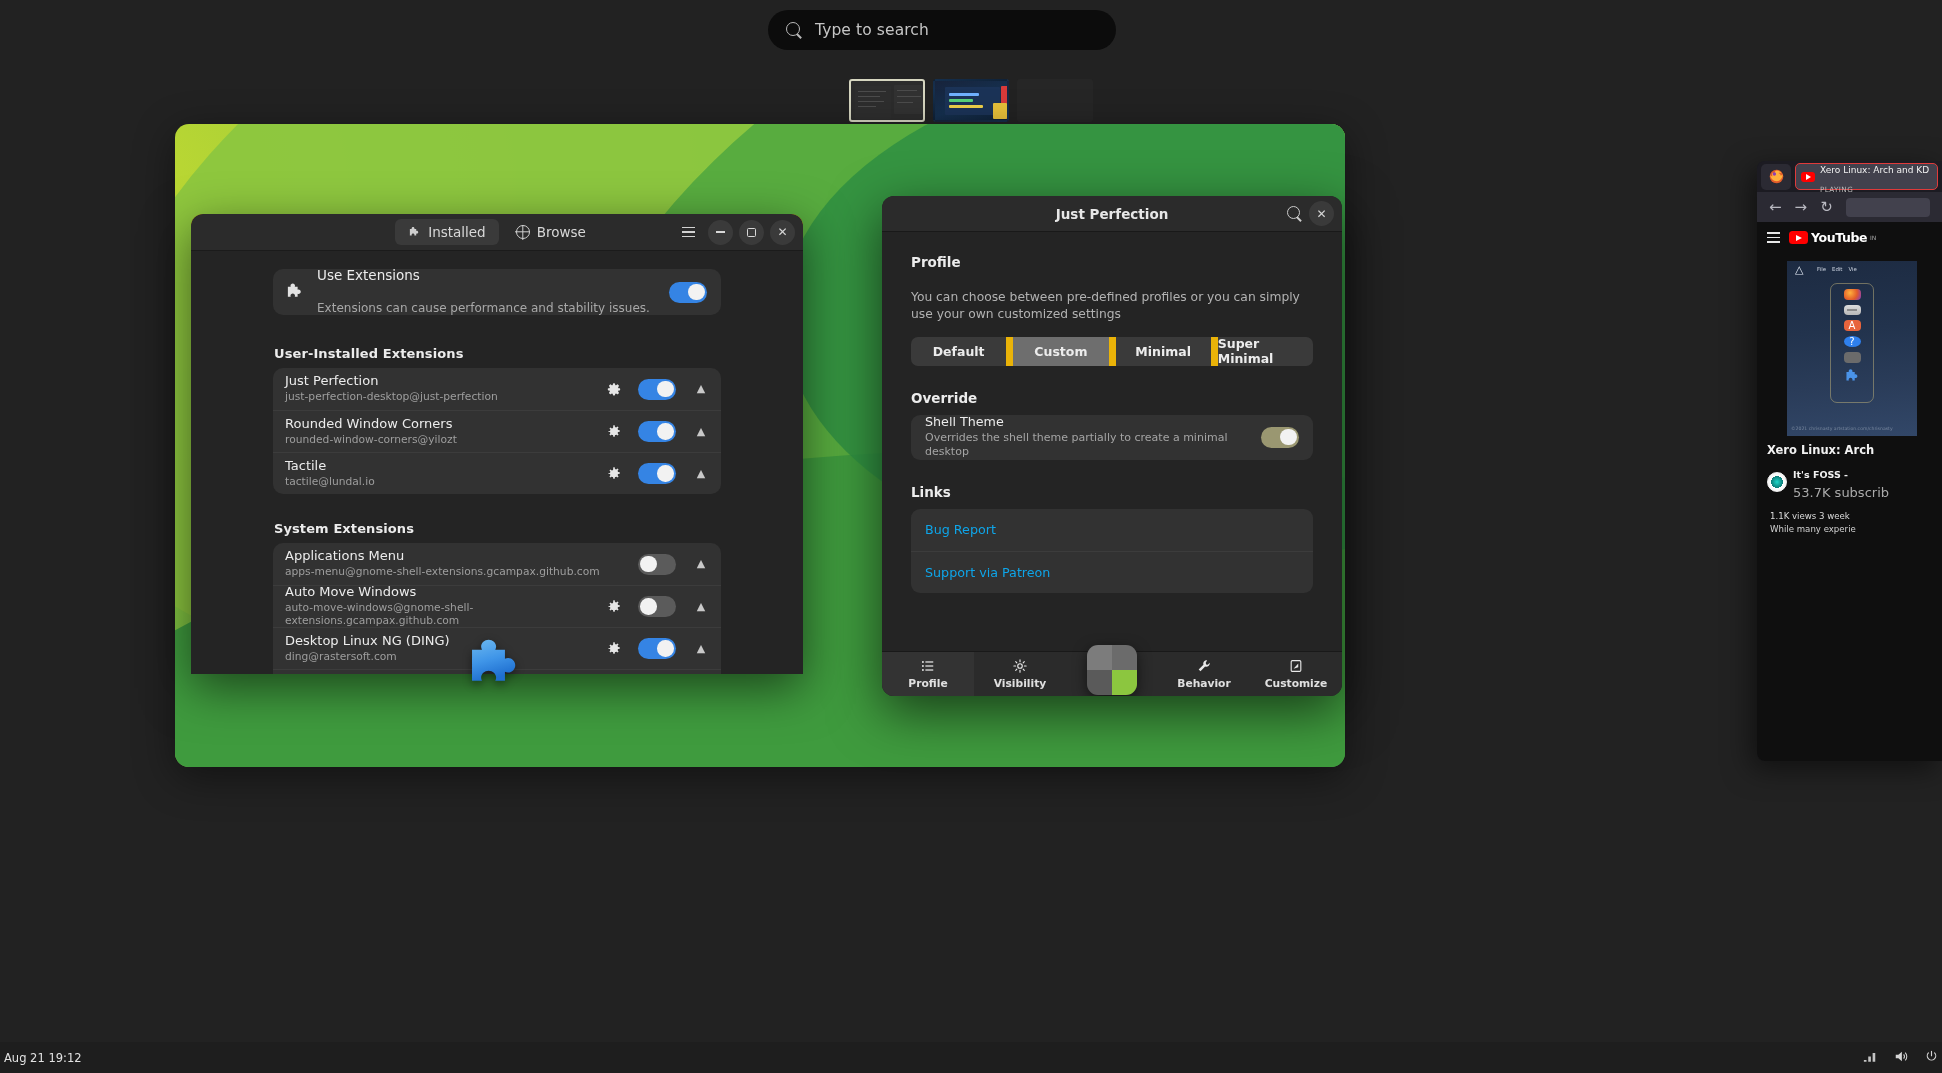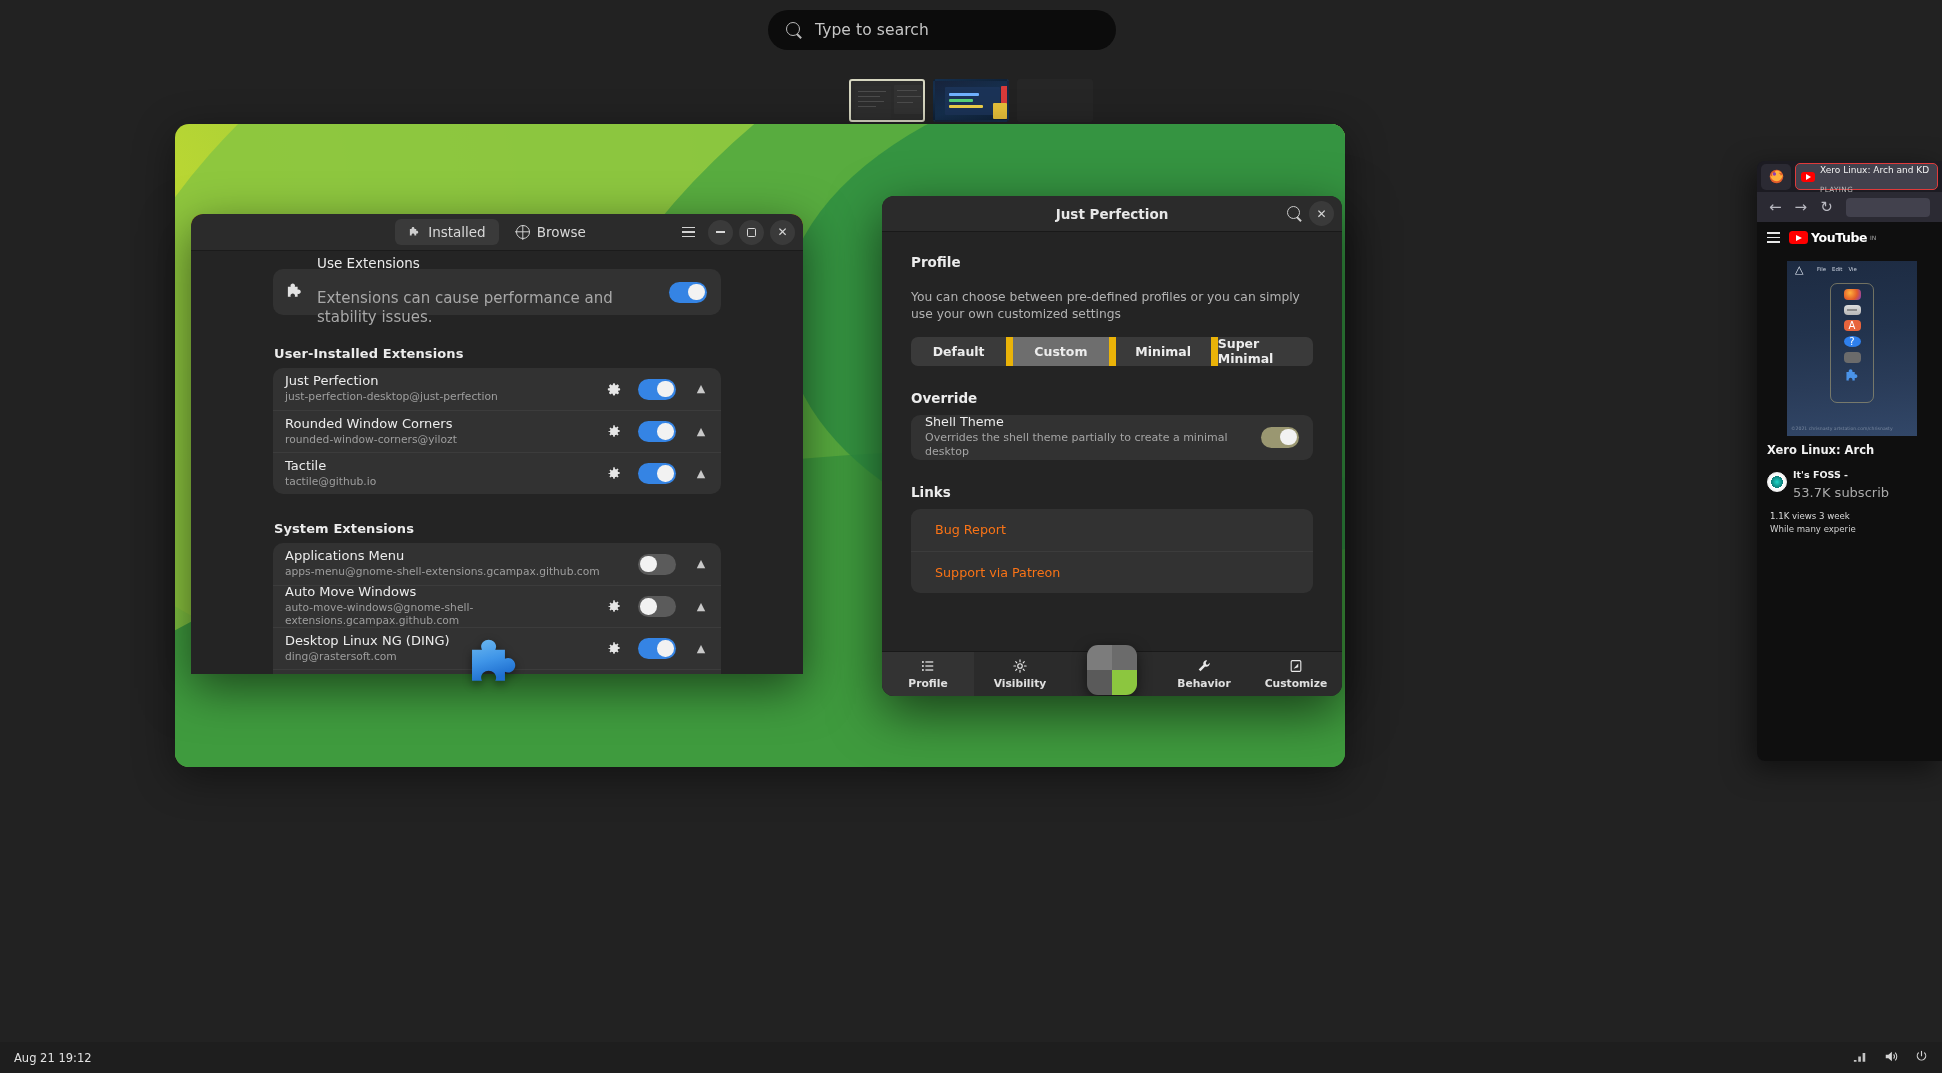--- a/index.html
+++ b/index.html
@@ -202,21 +202,21 @@
     padding: 0 14px 0 12px;
     gap: 12px;
     margin-bottom: 31px;
   }
   .use-ext-icon {
     width: 20px; height: 20px; flex: 0 0 auto;
     color: #e3e3e3; font-size: 17px; line-height: 20px; text-align: center;
   }
   .use-ext-text { flex: 1 1 auto; min-width: 0; }
   .use-ext-title { color: #ececec; font-size: 13.5px; line-height: 1.18; }
-  .use-ext-sub { color: #a8a8a8; font-size: 15px; line-height: 1.3; margin-top: 17px; }
+  .use-ext-sub { color: #a8a8a8; font-size: 12px; line-height: 1.3; margin-top: 17px; }
 
   .section-label {
     color: #ececec; font-size: 13px; font-weight: bold;
     margin: 0 0 7px 1px; letter-spacing: .1px;
   }
 
   .ext-list {
     background: #323232;
     border-radius: 10px;
     overflow: hidden;
@@ -320,22 +320,22 @@
   .jp-card .txt { flex: 1 1 auto; min-width: 0; }
   .jp-card .t1 { color: #ececec; font-size: 12.7px; line-height: 1.15; }
   .jp-card .t2 { color: #a4a4a4; font-size: 11px; line-height: 1.3; margin-top: 1px; }
   .sw.olive { background: #9a9771; }
 
   .links-card {
     background: #323232; border-radius: 9px; overflow: hidden;
   }
   .link-row {
     height: 42px; display: flex; align-items: center;
-    padding: 0 24px;
-    color: #f97316; font-size: 12.7px;
+    padding: 0 14px;
+    color: #0ea5e9; font-size: 12.7px;
     border-top: 1px solid #3c3c3c;
   }
   .link-row:first-child { border-top: none; }
 
   .jp-tabbar {
     flex: 0 0 auto; height: 45px;
     background: #2b2b2b;
     border-top: 1px solid #191919;
     display: flex;
     position: relative;
@@ -502,21 +502,21 @@
   .yt-chan .cn { color: #f1f1f1; font-size: 9.5px; font-weight: bold; white-space: nowrap; }
   .yt-chan .cs { color: #aaaaaa; font-size: 13px; white-space: nowrap; }
   .yt-stats { margin-top: 10px; color: #dcdcdc; font-size: 8.6px; padding-left: 3px; white-space: nowrap; }
   .yt-stats .d { margin-top: 3px; color: #d2d2d2; }
 
   
   .bottom-bar {
     position: absolute; left: 0; right: 0; bottom: 0; height: 31px;
     background: #1e1e1e;
     display: flex; align-items: center;
-    padding: 0 14px;
+    padding: 0 4px;
     justify-content: space-between;
   }
   .clock { color: #e2e2e2; font-size: 11.5px; }
   .tray { margin-left: auto; display: flex; align-items: center; gap: 17px; }
   .tray .ic { color: #d6d6d6; font-size: 12.5px; line-height: 1; }
 </style>
 </head>
 <body>
 
 <div id="overview">
@@ -639,21 +639,21 @@
           </span>
           <div class="sw on">
               <span class="knob"></span>
             </div>
           <span class="chev">▲</span>
         </div>
 
         <div class="ext-row">
           <div class="names">
             <div class="n1">Tactile</div>
-            <div class="n2">tactile@github.io</div>
+            <div class="n2">tactile@lundal.io</div>
           </div>
           <span class="gear">
             <svg width="16" height="16" viewBox="0 0 16 16">
                 <circle cx="8" cy="8" r="2.4" fill="none" stroke="#e6e6e6" stroke-width="1.6"></circle>
                 <path fill="#e6e6e6" d="M7.3 1.2h1.4l.25 1.7 1.2.5 1.4-1 1 1-1 1.4.5 1.2 1.7.25v1.4l-1.7.25-.5 1.2 1 1.4-1 1-1.4-1-1.2.5-.25 1.7H7.3l-.25-1.7-1.2-.5-1.4 1-1-1 1-1.4-.5-1.2-1.7-.25V7.3l1.7-.25.5-1.2-1-1.4 1-1 1.4 1 1.2-.5z"></path>
               </svg>
           </span>
           <div class="sw on">
               <span class="knob"></span>
             </div>

